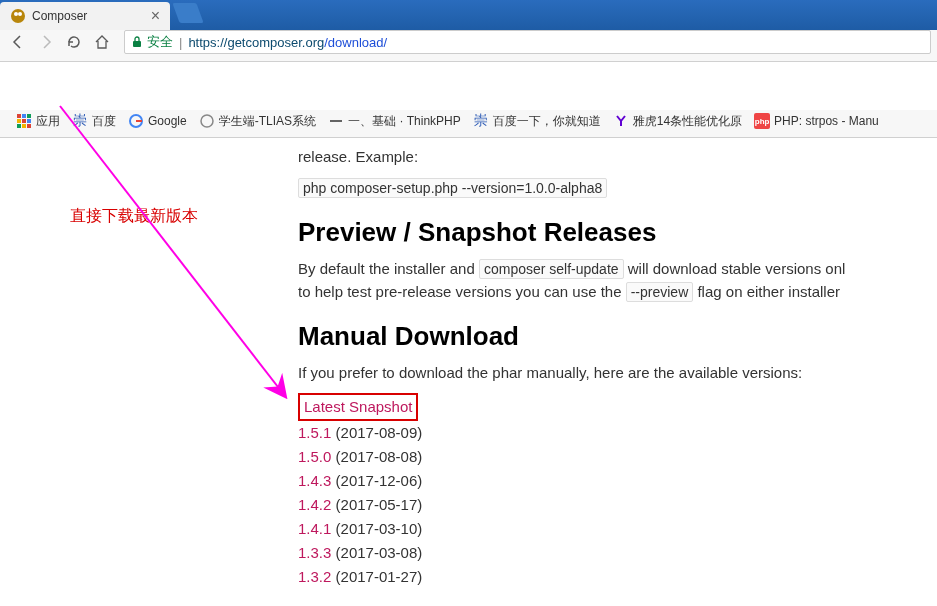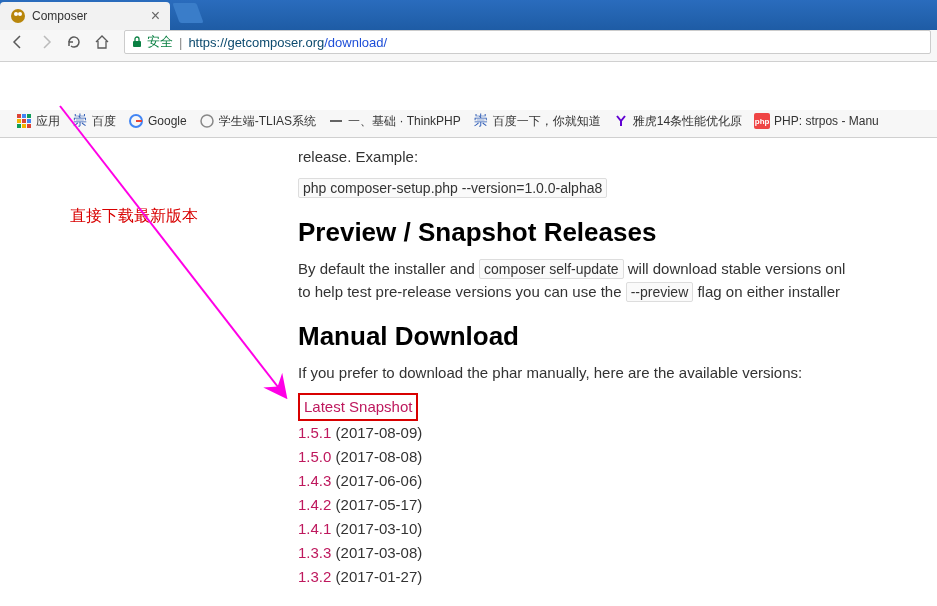--- a/index.html
+++ b/index.html
@@ -180,21 +180,21 @@
 
   <div class="version-list">
     <div class="row">
       <span class="latest-box">
         <a href="#">Latest Snapshot</a>
       </span>
     </div>
     <div id="version-rows">
         <div class="row"><a href="#">1.5.1</a><span> (2017-08-09)</span></div>
         <div class="row"><a href="#">1.5.0</a><span> (2017-08-08)</span></div>
-        <div class="row"><a href="#">1.4.3</a><span> (2017-06-06)</span></div>
+        <div class="row"><a href="#">1.4.3</a><span> (2017-12-06)</span></div>
         <div class="row"><a href="#">1.4.2</a><span> (2017-05-17)</span></div>
         <div class="row"><a href="#">1.4.1</a><span> (2017-03-10)</span></div>
         <div class="row"><a href="#">1.3.3</a><span> (2017-03-08)</span></div>
         <div class="row"><a href="#">1.3.2</a><span> (2017-01-27)</span></div>
       </div>
   </div>
 </div>
 
 <div class="annotation">直接下载最新版本</div>
 

